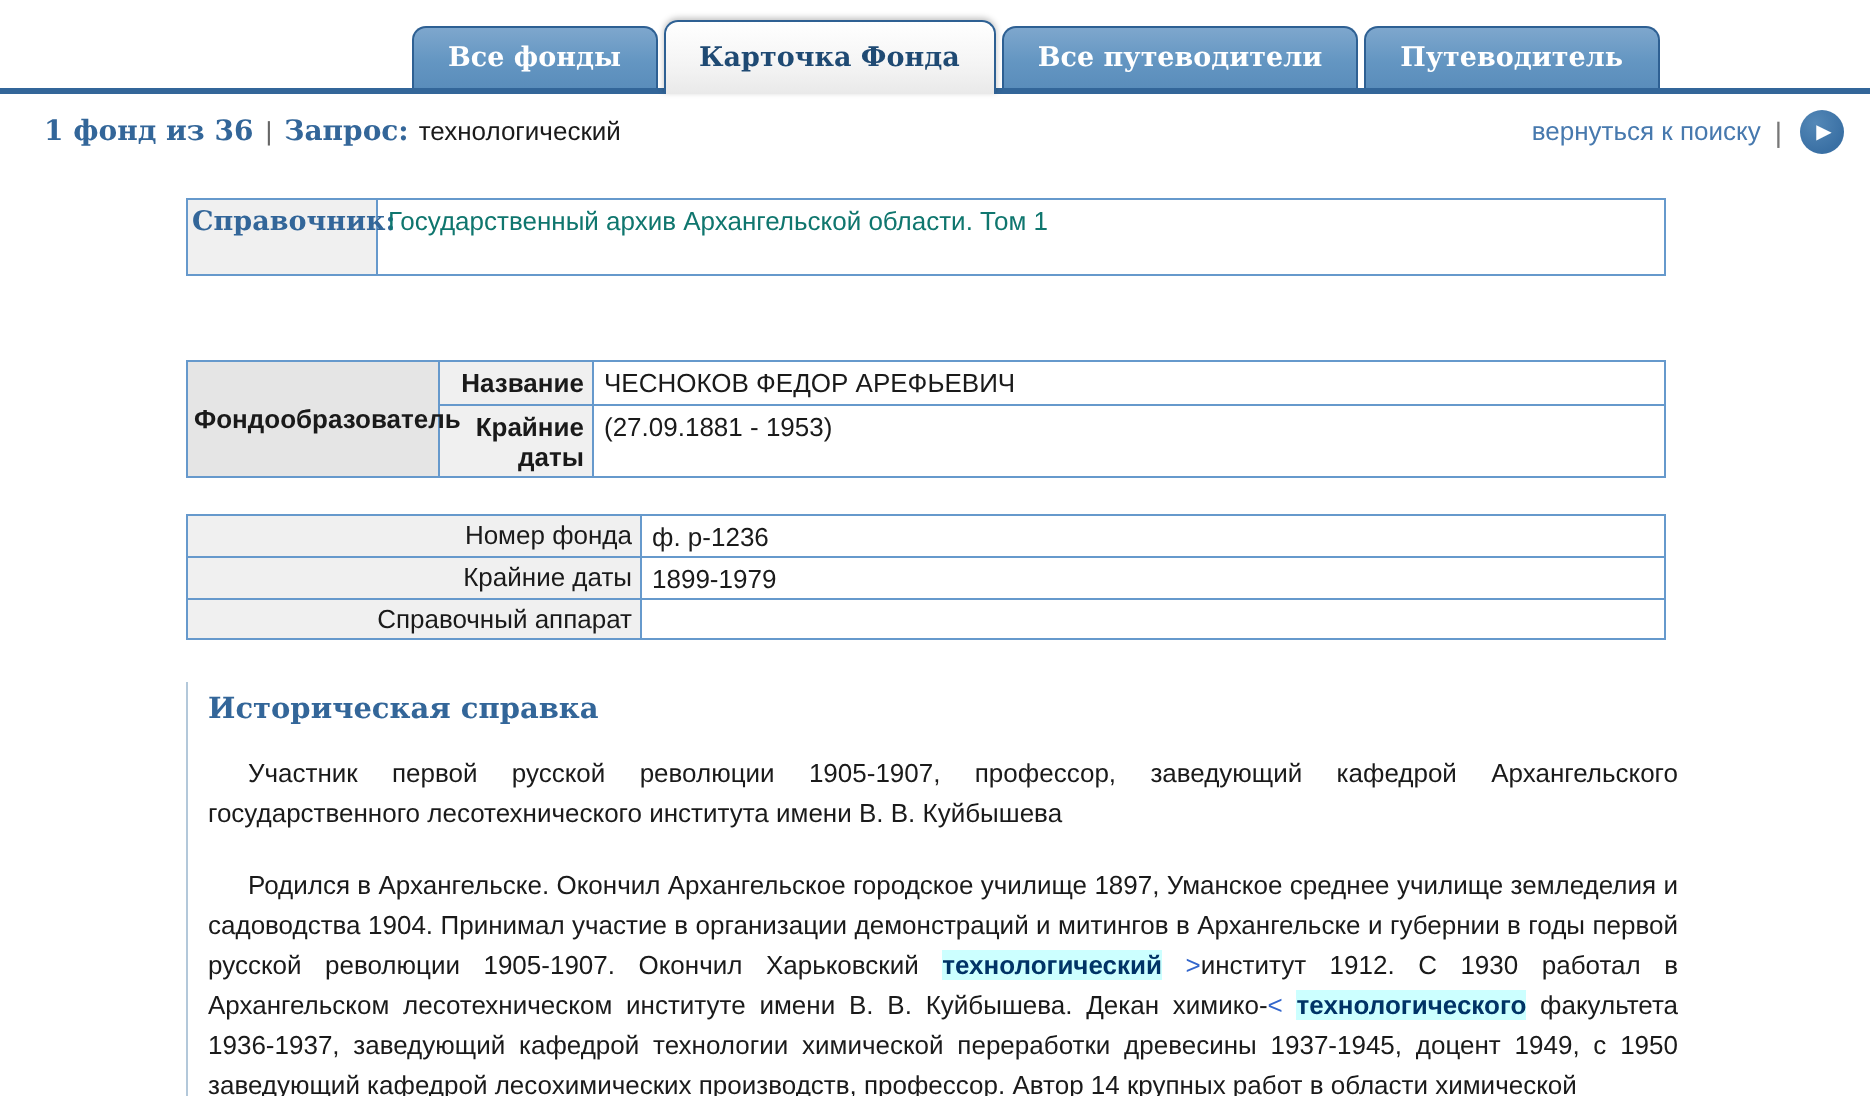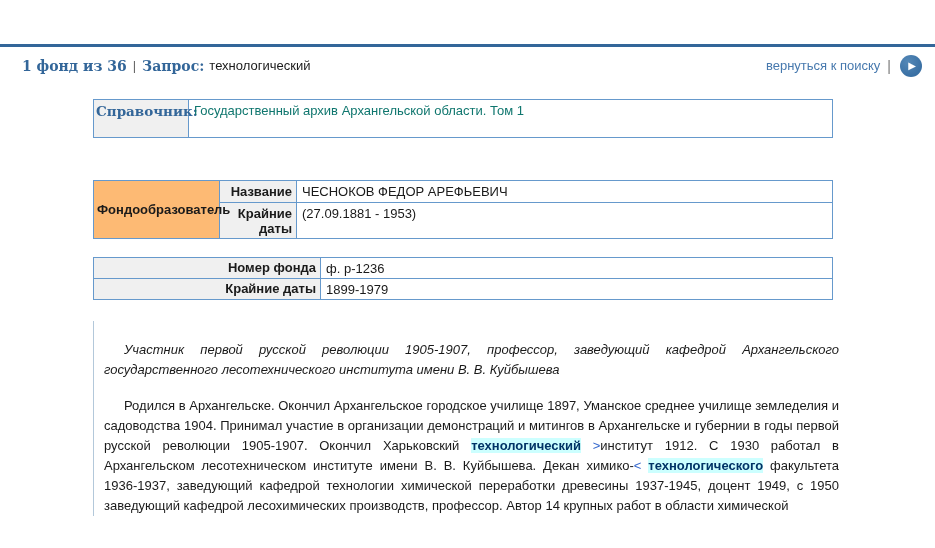--- a/index.html
+++ b/index.html
@@ -45,49 +45,55 @@
     color: #336699; font-size: 13.5px; }
   .ref-table col.c-label { width: 95px; }
   .ref-row-1 { height: 38px; }
   .ref-row-2 { height: 25px; }
   .ref-link { color: #0f766e; text-decoration: none; cursor: pointer; }
   .bullet { color: #111; font-size: 9px; margin: 0 7px 0 14px; vertical-align: 1px; }
 
   .creator-table { margin-top: 42px; }
   .creator-table col.c-group { width: 126px; }
   .creator-table col.c-label { width: 77px; }
-  .group-cell { background: #fdba74; font-weight: bold; vertical-align: middle;
+  .group-cell { background: #e5e5e5; font-weight: bold; vertical-align: middle;
     text-align: left; padding: 2px 2px 2px 3px; margin-left: 35px; }
   .creator-table .label-cell { font-weight: bold; }
   .cre-row-1 { height: 22px; }
   .cre-row-2 { height: 34px; }
 
   .fond-table { margin-top: 18px; }
   .fond-table col.c-label { width: 227px; }
-  .fond-table .label-cell { font-weight: bold; padding-top: 2px; padding-left: 20px; }
+  .fond-table .label-cell { font-weight: normal; padding-top: 2px; padding-left: 20px; }
   .fond-table tr { height: 20px; }
 
   
   .history { margin-left: 93px; margin-top: 21px; width: 746px; min-height: 180px;
     border-left: 1px solid #b3c8da; padding: 5px 0 0 10px; }
   .history-title { font-family: "DejaVu Serif", Georgia, serif; font-weight: bold;
     font-size: 14.5px; color: #336699; }
   .history p { text-align: justify; font-size: 13px; line-height: 20px; color: #1a1a1a;
     text-indent: 20px; }
-  .lead-para { font-style: italic; margin-top: 14px; }
+  .lead-para { margin-top: 14px; }
   .body-para { margin-top: 16px; }
   .seg-normal { }
   .seg-highlight { font-weight: bold; color: #003366; background: #ccffff; }
   .seg-arrow { color: #3366cc; cursor: pointer; }
 </style>
 </head>
 <body>
 
 <div class="tab-header">
   <div class="tab-line"></div>
+  <div class="tabs">
+    <div class="tab">Все фонды</div>
+    <div class="tab active">Карточка Фонда</div>
+    <div class="tab">Все путеводители</div>
+    <div class="tab">Путеводитель</div>
+  </div>
 </div>
 
 <div class="result-bar">
   <span class="result-count">1 фонд из 36</span>
   <span class="bar-sep">|</span>
   <span class="query-label">Запрос:</span>
   <span class="query-value">технологический</span>
   <span class="bar-right">
     <a class="back-link">вернуться к поиску</a>
     <span class="back-sep">|</span>
@@ -138,19 +144,24 @@
     </colgroup>
   <tbody>
       <tr>
     <td class="label-cell">Номер фонда</td>
     <td class="value-cell">ф. р-1236</td>
   </tr>
   <tr>
     <td class="label-cell">Крайние даты</td>
     <td class="value-cell">1899-1979</td>
   </tr>
+  <tr>
+    <td class="label-cell">Справочный аппарат</td>
+    <td class="value-cell"></td>
+  </tr>
 </tbody>
   </table>
 
 <div class="history">
+  <div class="history-title">Историческая справка</div>
   <p class="lead-para">Участник первой русской революции 1905-1907, профессор, заведующий кафедрой Архангельского государственного лесотехнического института имени В. В. Куйбышева</p>
   <p class="body-para"><span class="seg-normal">Родился в Архангельске. Окончил Архангельское городское училище 1897, Уманское среднее училище земледелия и садоводства 1904. Принимал участие в организации демонстраций и митингов в Архангельске и губернии в годы первой русской революции 1905-1907. Окончил Харьковский </span><span class="seg-highlight">технологический</span><span class="seg-normal"> </span><span class="seg-arrow">&gt;</span><span class="seg-normal">институт 1912. С 1930 работал в Архангельском лесотехническом институте имени В. В. Куйбышева. Декан химико-</span><span class="seg-arrow">&lt;</span><span class="seg-normal"> </span><span class="seg-highlight">технологического</span><span class="seg-normal"> факультета 1936-1937, заведующий кафедрой технологии химической переработки древесины 1937-1945, доцент 1949, с 1950 заведующий кафедрой лесохимических производств, профессор. Автор 14 крупных работ в области химической</span></p>
 </div>
 
 </body></html>

